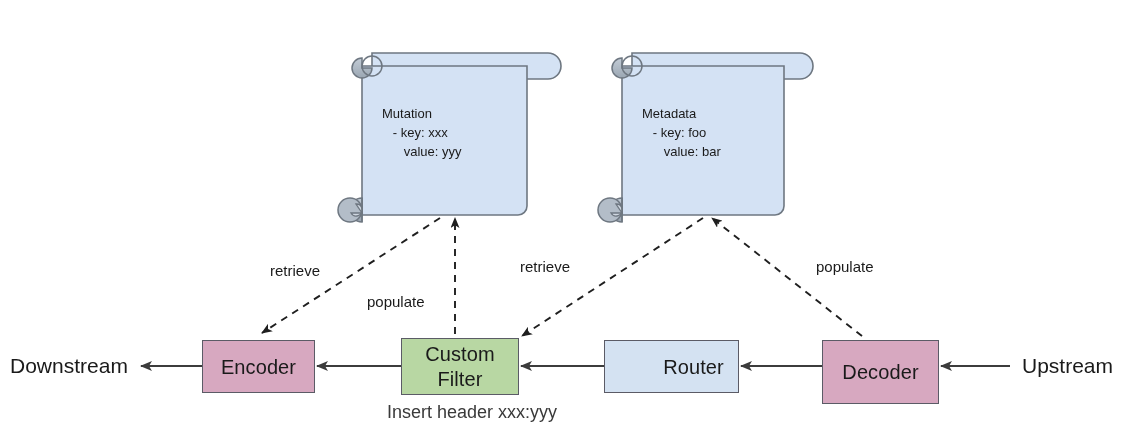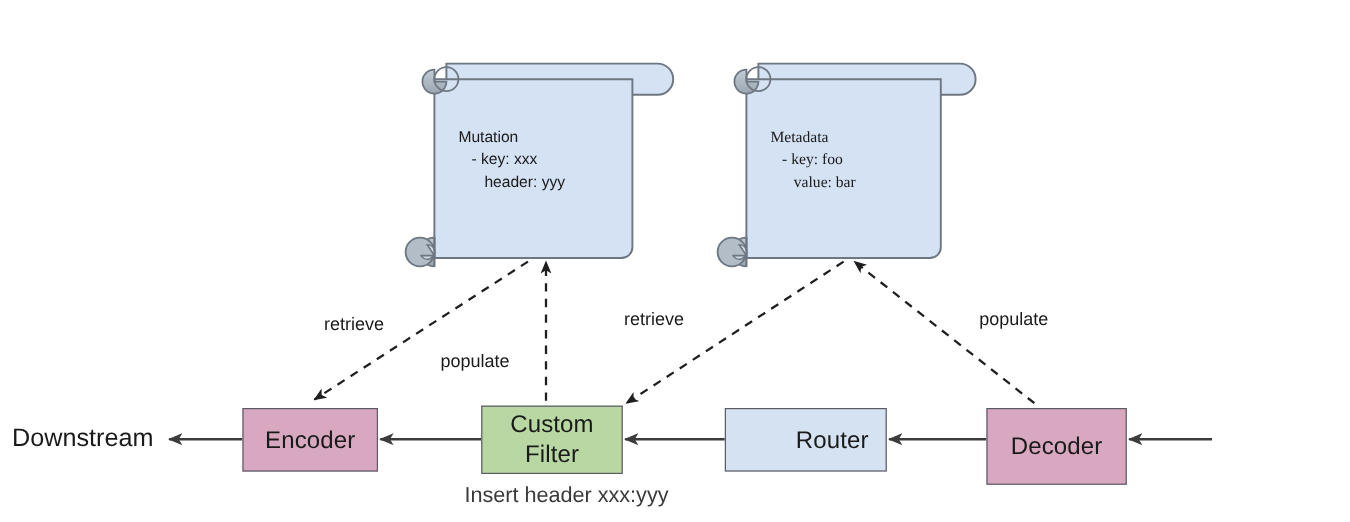--- a/index.html
+++ b/index.html
@@ -138,24 +138,24 @@
 
       <line x1="703" y1="218" x2="522" y2="336" marker-end="url(#ah-dash)"></line>
 
       <line x1="862" y1="336" x2="712" y2="218" marker-end="url(#ah-dash)"></line>
     </g>
   </svg>
 
   <div class="scroll" style="left:362px; top:66px; width:165px; height:149px;">
     <div class="scroll-text">Mutation
    - key: xxx
-      header: yyy</div>
+      value: yyy</div>
   </div>
 
-  <div class="scroll" style="left:622px; top:66px; width:154px; height:149px;font-family:Liberation Serif, serif;">
+  <div class="scroll" style="left:622px; top:66px; width:154px; height:149px;">
     <div class="scroll-text">Metadata
    - key: foo
       value: bar</div>
   </div>
 
   <div class="node green" style="left:401px; top:338px; width:118px; height:57px;
               white-space:pre; line-height:25px;">
     <span style="white-space:pre;">Custom
 Filter</span>
   </div>
@@ -167,20 +167,21 @@
   <div class="node blue" style="left:604px; top:340px; width:135px; height:53px;">
     <span>Router</span>
   </div>
 
   <div class="node pink" style="left:822px; top:340px; width:117px; height:64px;">
     <span>Decoder</span>
   </div>
 
   <div class="lbl edge" style="left:10px; top:354px;">Downstream</div>
 
+  <div class="lbl edge" style="left:1022px; top:354px;">Upstream</div>
 
   <div class="lbl dashed" style="left:270px; top:262px;">retrieve</div>
 
   <div class="lbl dashed" style="left:367px; top:293px;">populate</div>
 
   <div class="lbl dashed" style="left:520px; top:258px;">retrieve</div>
 
   <div class="lbl dashed" style="left:816px; top:258px;">populate</div>
 
   <div class="lbl cap" style="left:387px; top:404px;">Insert  header xxx:yyy</div>

